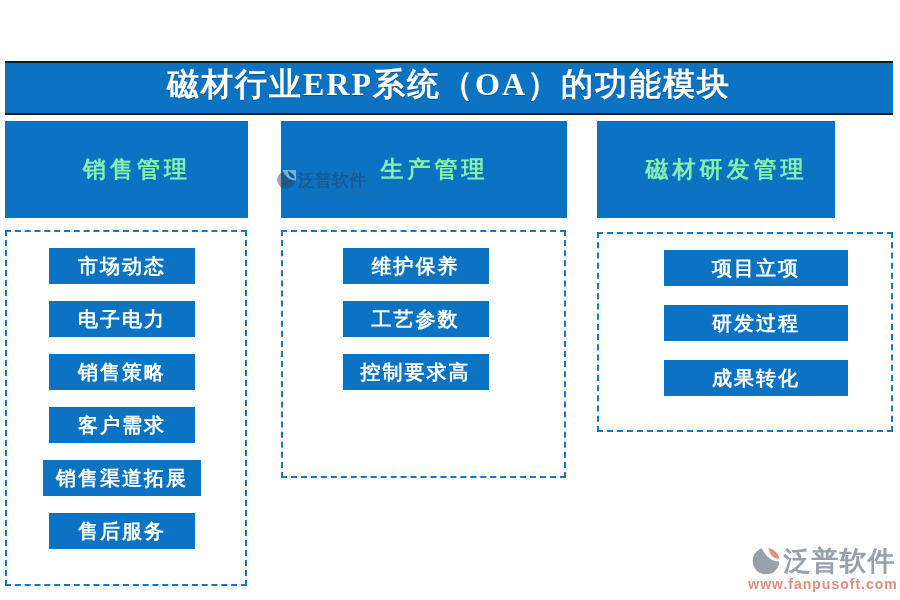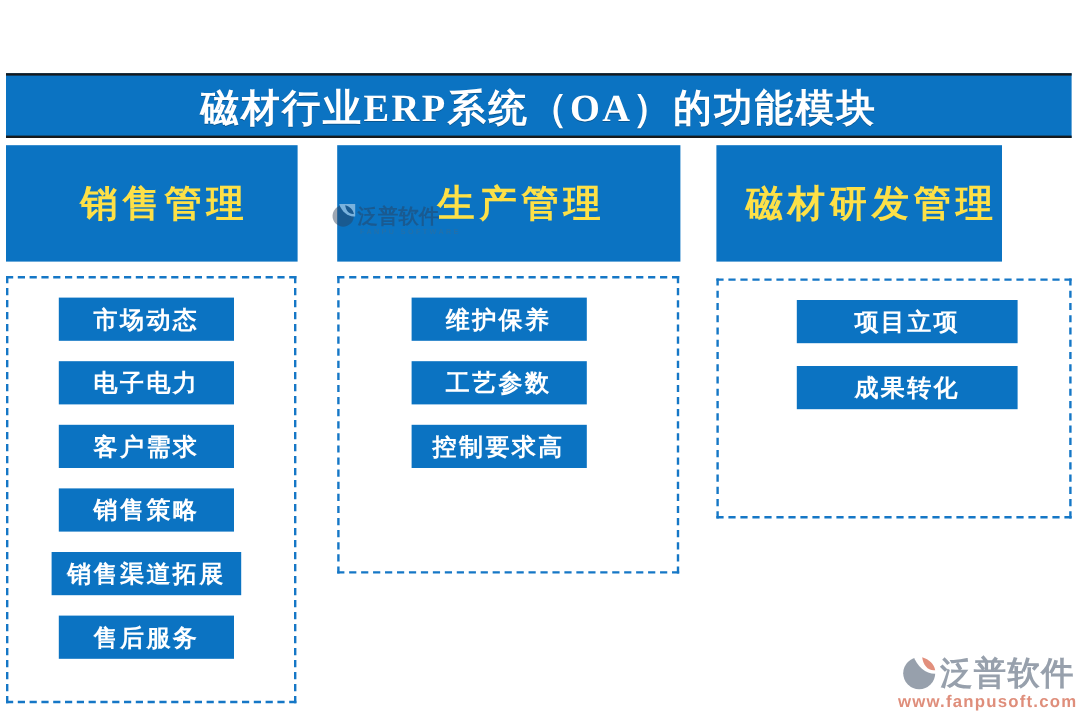--- a/index.html
+++ b/index.html
@@ -11,35 +11,35 @@
     position: relative;
   }
   .canvas { position: absolute; left: 0; top: 0; width: 900px; height: 600px; }
 
   
   .title-bar {
     position: absolute; left: 5px; top: 61px; width: 888px; height: 50px;
     background: #0B73C2;
     border-top: 2px solid #16191c;
     border-bottom: 2px solid #16191c;
-    display: flex; align-items: flex-end; justify-content: center;
+    display: flex; align-items: flex-start; justify-content: center;
   }
   .title-bar span {
     color: #ffffff; font-size: 32px; font-weight: bold; letter-spacing: 2px;
     text-shadow: 0 1px 0 rgba(0,0,0,.25);
   }
 
   
   .col-header {
     position: absolute; top: 121px; height: 97px;
     background: #0B73C2;
     display: flex; align-items: center; justify-content: center;
   }
   .col-header span {
-    color: #fde047; font-size: 31px; font-weight: bold; letter-spacing: 4px; margin-left: 21px;
+    color: #86efac; font-size: 23px; font-weight: bold; letter-spacing: 4px; margin-left: 21px;
   }
   #h1 { left: 5px;   width: 243px; }
   #h2 { left: 281px; width: 286px; }
   #h3 { left: 597px; width: 238px; }
 
   
   .col-box {
     position: absolute;
     border: 2px dashed #1577C6;
     box-sizing: border-box;
@@ -112,34 +112,35 @@
   <div class="col-header" id="h2">
     <span>生产管理</span>
   </div>
   <div class="col-header" id="h3">
     <span>磁材研发管理</span>
   </div>
 
   <div class="col-box" id="c1">
     <div class="btn">市场动态</div>
     <div class="btn">电子电力</div>
+    <div class="btn">销售策略</div>
     <div class="btn">客户需求</div>
-    <div class="btn">销售策略</div>
     <div class="btn">销售渠道拓展</div>
     <div class="btn">售后服务</div>
   </div>
 
   <div class="col-box" id="c2">
     <div class="btn">维护保养</div>
     <div class="btn">工艺参数</div>
     <div class="btn">控制要求高</div>
   </div>
 
   <div class="col-box" id="c3">
     <div class="btn">项目立项</div>
+    <div class="btn">研发过程</div>
     <div class="btn">成果转化</div>
   </div>
 
   <div class="wm-header">
     <div class="wm-row">
       <svg class="wm-icon" width="20" height="20" viewBox="0 0 36 36">
         <circle cx="18" cy="18" r="16" fill="#2b3e58"></circle>
         <path d="M12 0 L38 0 L38 18 C28 21 16 13 12 0 Z" fill="#ffffff"></path>
         <path d="M21 2 C28 4 33 9 34 15 C27 16 22 10 21 2 Z" fill="#2b3e58"></path>
       </svg>

